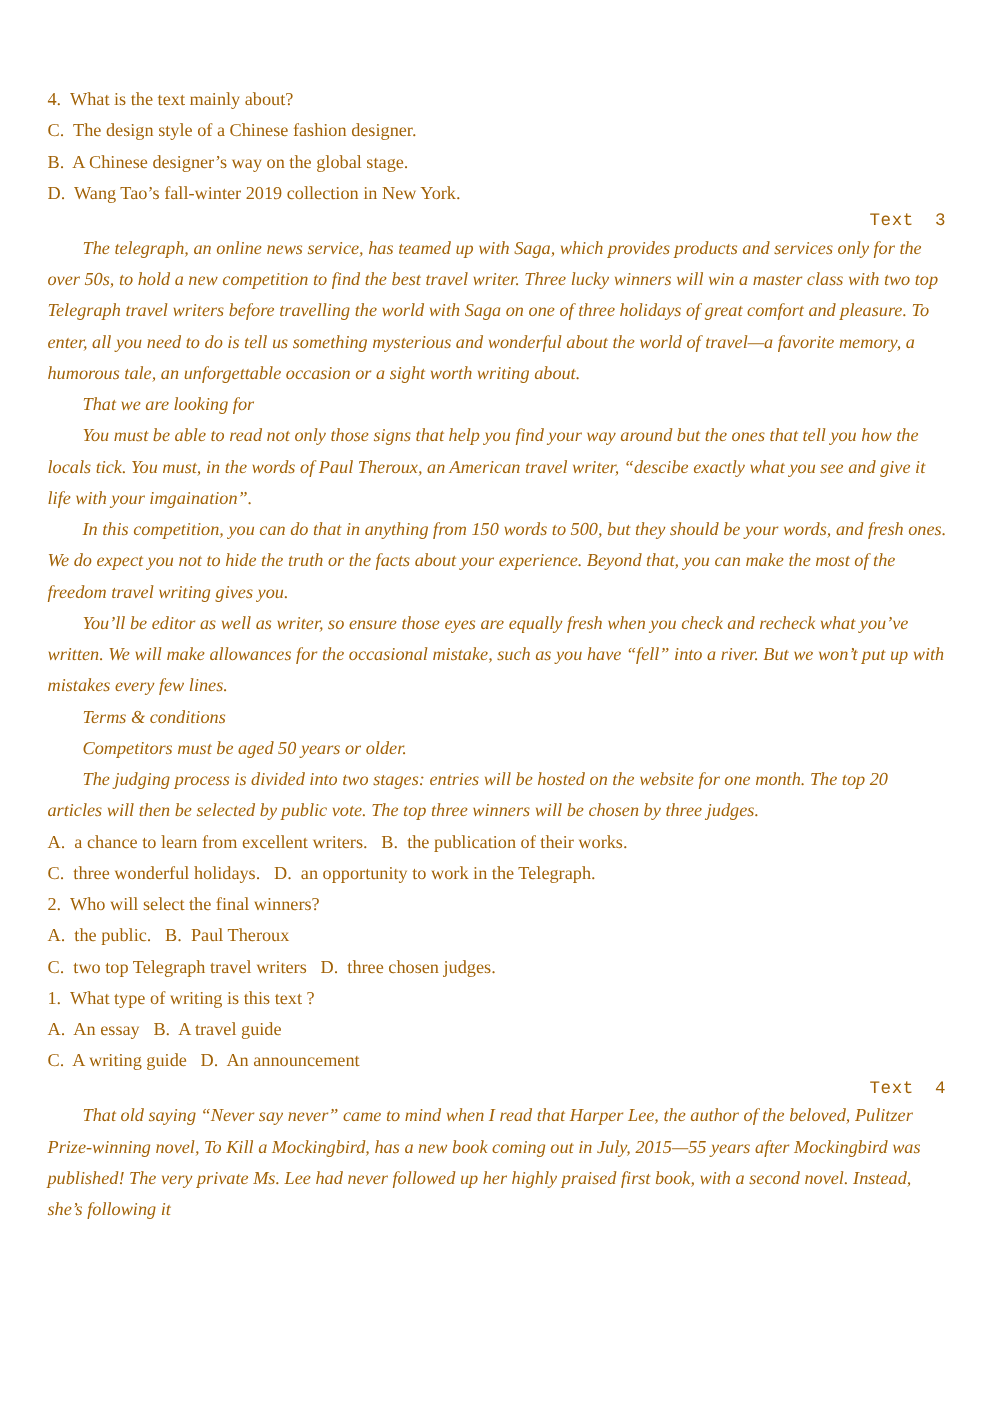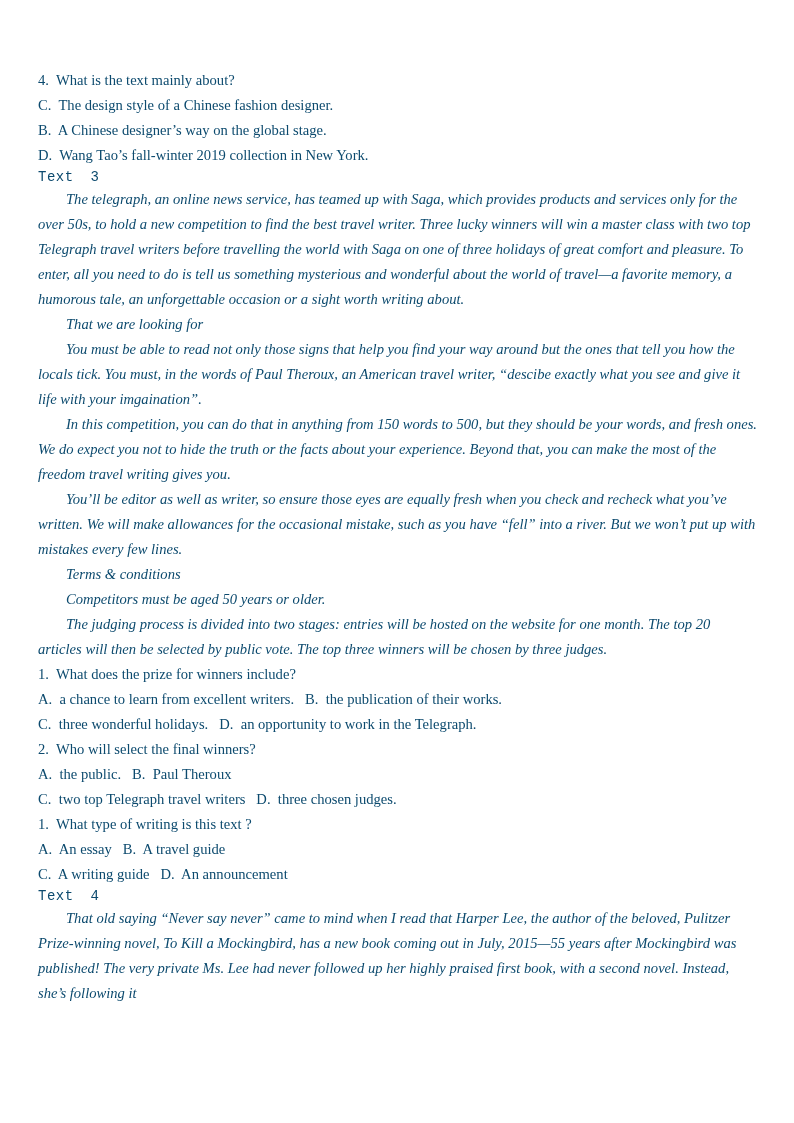--- a/index.html
+++ b/index.html
@@ -10,36 +10,36 @@
   .page {
     position: relative;
     width: 794px;
     height: 1123px;
     margin: 0 auto;
     background: #ffffff;
     box-sizing: border-box;
     padding: 68px 37px 0 38px;
     font-family: "Liberation Serif", "DejaVu Serif", serif;
     font-size: 14.6px;
-    color: #0c4a6e;
+    color: #a16207;
     overflow: hidden;
   }
   .line {
     white-space: pre-wrap;
     line-height: 25px;
     min-height: 25px;
   }
   .para {
     white-space: pre-wrap;
     line-height: 25px;
     text-indent: 28px;
     font-style: italic;
   }
   .heading {
-    text-align: left;
+    text-align: right;
     font-family: "Liberation Mono", "DejaVu Sans Mono", monospace;
     font-size: 14px;
     line-height: 19px;
     word-spacing: 8px;
     letter-spacing: 0.5px;
     white-space: pre;
   }
 </style>
 </head>
 <body>
@@ -51,21 +51,20 @@
     <div class="line">D.  Wang Tao’s fall-winter 2019 collection in New York.</div>
     <div class="heading">Text 3</div>
     <div class="para">The telegraph, an online news service, has teamed up with Saga, which provides products and services only for the over 50s, to hold a new competition to find the best travel writer. Three lucky winners will win a master class with two top Telegraph travel writers before travelling the world with Saga on one of three holidays of great comfort and pleasure. To enter, all you need to do is tell us something mysterious and wonderful about the world of travel—a favorite memory, a humorous tale, an unforgettable occasion or a sight worth writing about.</div>
     <div class="para">That we are looking for</div>
     <div class="para">You must be able to read not only those signs that help you find your way around but the ones that tell you how the locals tick. You must, in the words of Paul Theroux, an American travel writer, “descibe exactly what you see and give it life with your imgaination”.</div>
     <div class="para">In this competition, you can do that in anything from 150 words to 500, but they should be your words, and fresh ones. We do expect you not to hide the truth or the facts about your experience. Beyond that, you can make the most of the freedom travel writing gives you.</div>
     <div class="para">You’ll be editor as well as writer, so ensure those eyes are equally fresh when you check and recheck what you’ve written. We will make allowances for the occasional mistake, such as you have “fell” into a river. But we won’t put up with mistakes every few lines.</div>
     <div class="para">Terms &amp; conditions</div>
     <div class="para">Competitors must be aged 50 years or older.</div>
     <div class="para">The judging process is divided into two stages: entries will be hosted on the website for one month. The top 20 articles will then be selected by public vote. The top three winners will be chosen by three judges.</div>
-    <div class="line">1.  What does the prize for winners include?</div>
     <div class="line">A.  a chance to learn from excellent writers.   B.  the publication of their works.</div>
     <div class="line">C.  three wonderful holidays.   D.  an opportunity to work in the Telegraph.</div>
     <div class="line">2.  Who will select the final winners?</div>
     <div class="line">A.  the public.   B.  Paul Theroux</div>
     <div class="line">C.  two top Telegraph travel writers   D.  three chosen judges.</div>
     <div class="line">1.  What type of writing is this text ?</div>
     <div class="line">A.  An essay   B.  A travel guide</div>
     <div class="line">C.  A writing guide   D.  An announcement</div>
     <div class="heading">Text 4</div>
     <div class="para">That old saying “Never say never” came to mind when I read that Harper Lee, the author of the beloved, Pulitzer Prize-winning novel, To Kill a Mockingbird, has a new book coming out in July, 2015—55 years after Mockingbird was published! The very private Ms. Lee had never followed up her highly praised first book, with a second novel. Instead, she’s following it</div>

